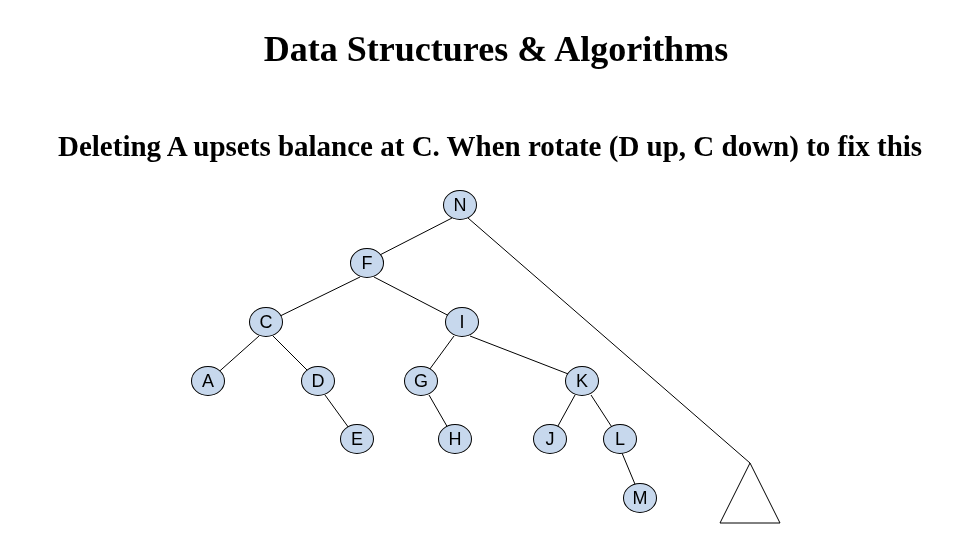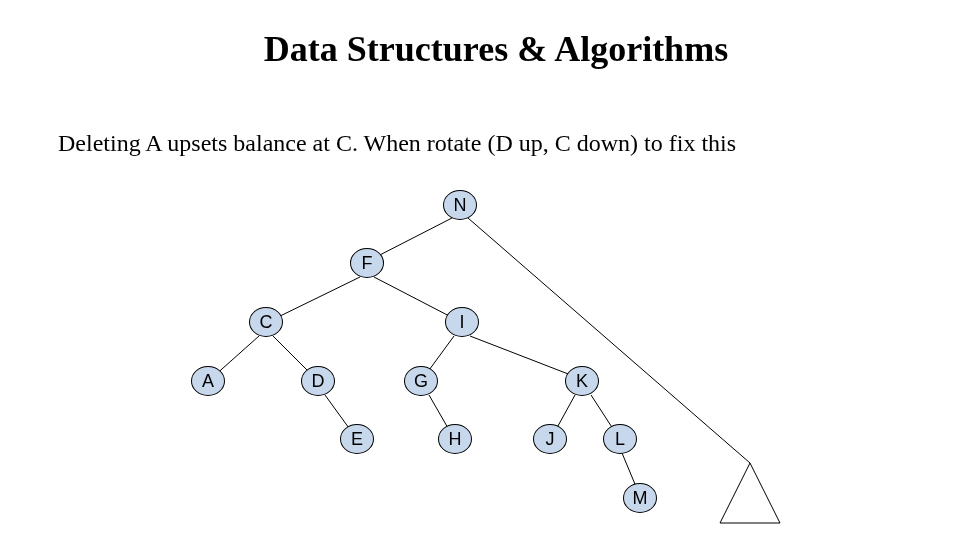--- a/index.html
+++ b/index.html
@@ -18,21 +18,22 @@
     left: 16px;
     width: 960px;
     text-align: center;
     font-size: 36px;
     font-weight: bold;
   }
   .subtitle {
     position: absolute;
     top: 130px;
     left: 58px;
-    font-size: 24px;
+    font-size: 29px;
+    font-weight: bold;
   }
   .canvas {
     position: absolute;
     left: 0;
     top: 0;
     width: 960px;
     height: 540px;
   }
   .node {
     position: absolute;

